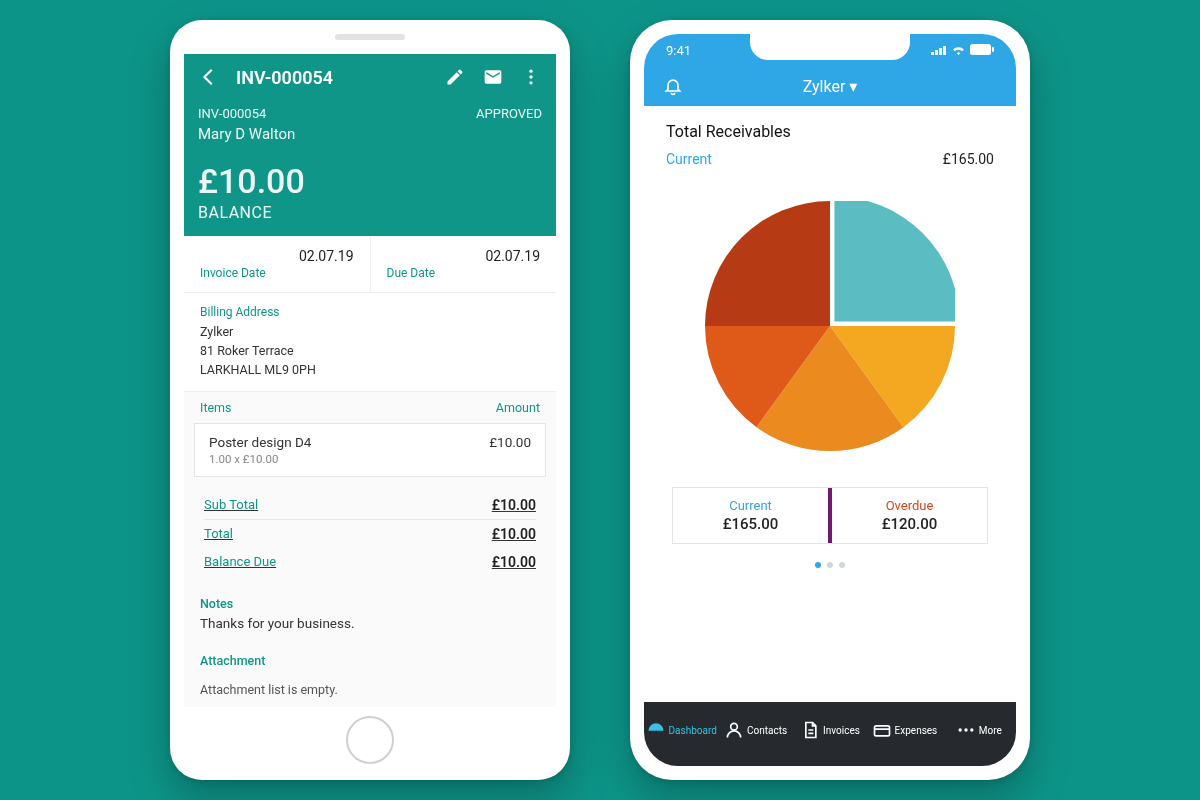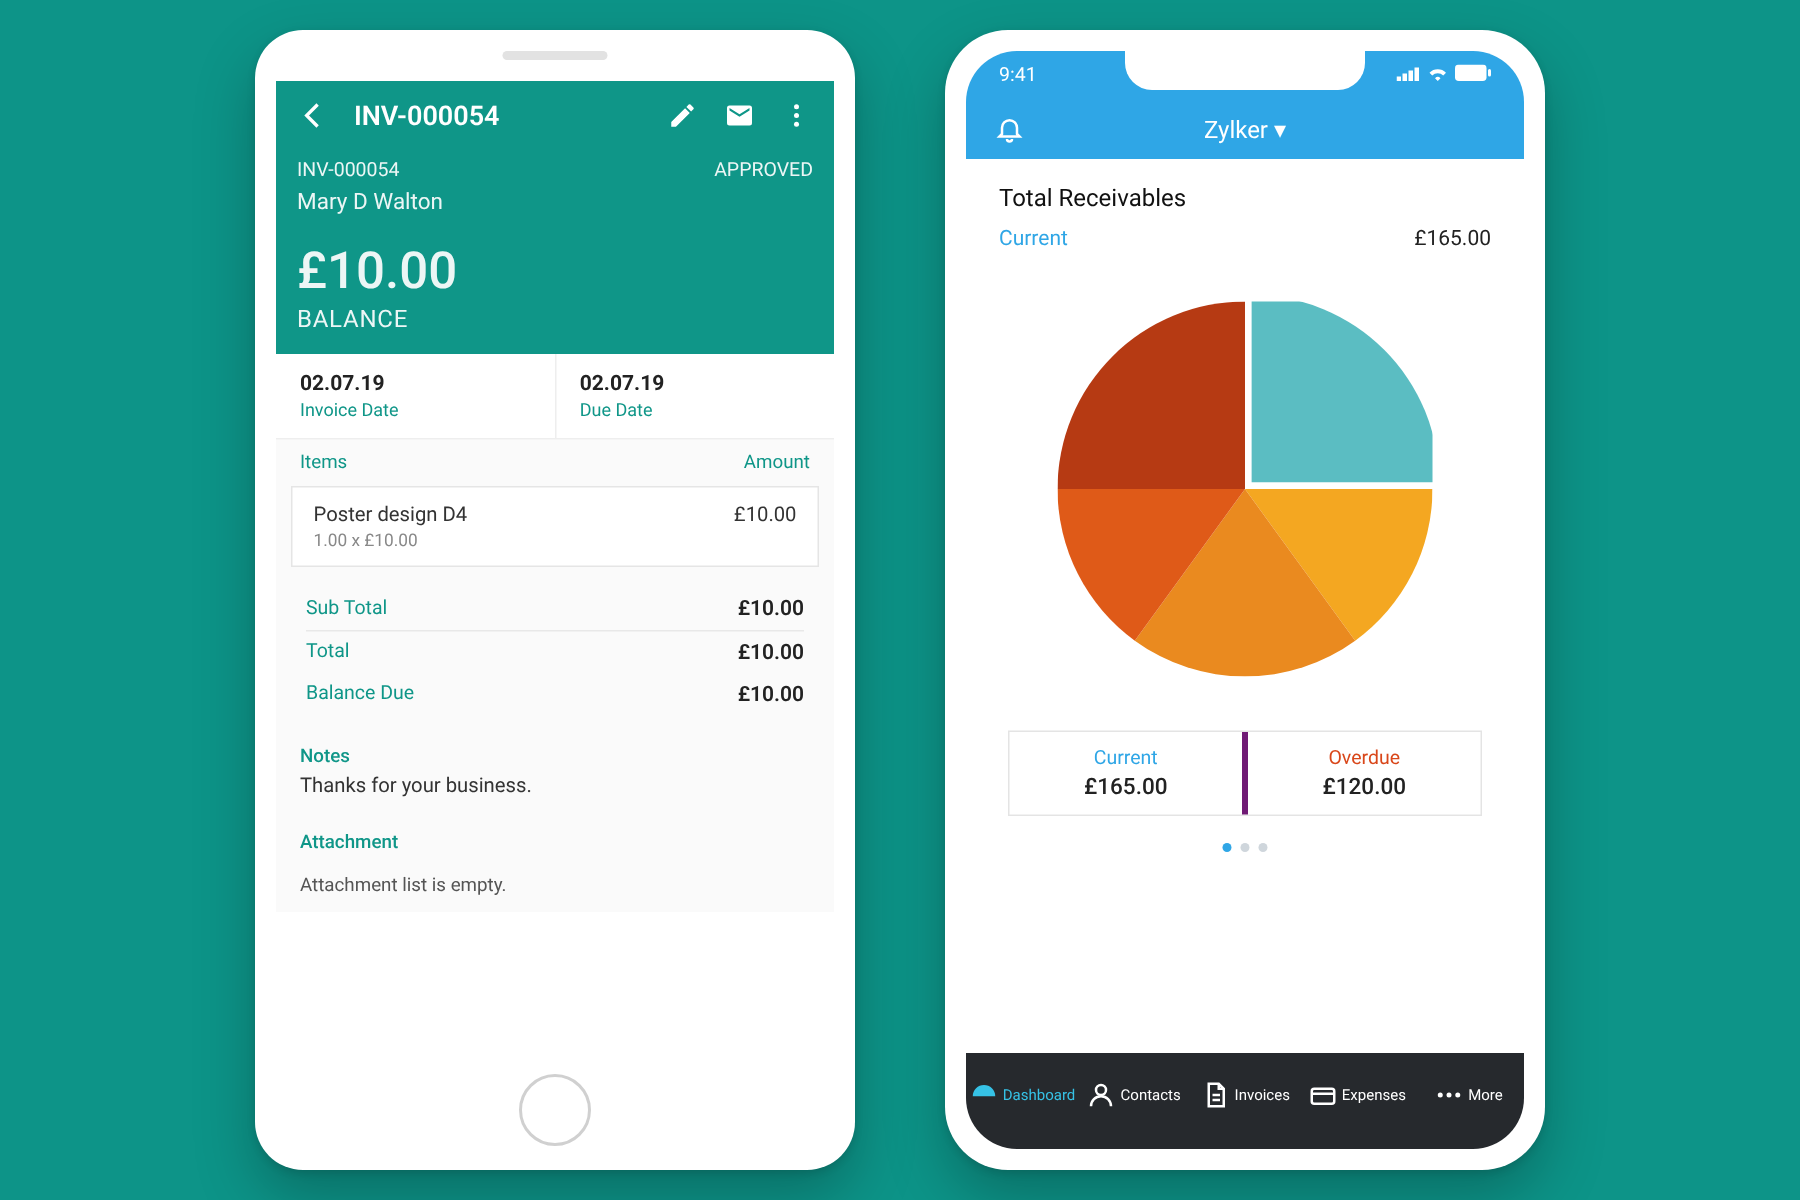--- a/index.html
+++ b/index.html
@@ -51,31 +51,31 @@
   .inv-meta{margin-top:18px; font-size:13px; opacity:.92;}
   .inv-meta .row1{display:flex; justify-content:space-between; font-size:13px;}
   .inv-customer{margin-top:4px; font-size:15px;}
   .inv-amount{margin-top:18px; font-size:34px; font-weight:500;}
   .inv-amount-label{font-size:16px; letter-spacing:.5px; margin-top:2px;}
 
   .inv-body{background:#fafafa; font-size:13px; color:#333;}
   .inv-dates{display:flex; background:#fff; border-bottom:1px solid #eee;}
   .inv-dates > div{flex:1; padding:12px 16px;}
   .inv-dates > div + div{border-left:1px solid #eee;}
-  .date-val{font-size:14px; color:#222; font-weight:700;}
+  .date-val{font-size:14px; color:#222; font-weight:400;text-align:right;}
   .date-lbl{color:#0f9688; font-size:12px; margin-top:2px;}
 
   .billing{background:#fff; padding:10px 16px 12px; border-bottom:1px solid #eee; font-size:12.5px; line-height:1.5;}
   .billing .lbl{color:#0f9688; font-size:12px; margin-bottom:2px;}
 
   .items-head{display:flex; justify-content:space-between; padding:8px 16px; color:#0f9688; font-size:12.5px;}
   .item-row{display:flex; justify-content:space-between; background:#fff; border:1px solid #e5e5e5; margin:0 10px; padding:10px 14px; font-size:13.5px;}
   .item-sub{color:#888; font-size:11.5px; margin-top:2px;}
 
-  .totals{padding:14px 20px 6px; }
+  .totals{padding:14px 20px 6px;text-decoration:underline; }
   .tot-line{display:flex; justify-content:space-between; font-size:13px; padding:6px 0;}
   .tot-line .lbl{color:#0f9688;}
   .tot-line.sep{border-top:1px solid #e8e8e8;}
   .tot-line .amt{font-weight:600; color:#222; font-size:14px;}
 
   .section-lbl{color:#0f9688; font-size:12.5px; padding:14px 16px 4px; font-weight:500;}
   .note-text{padding:0 16px 8px; color:#333; font-size:13.5px;}
   .attach-empty{padding:10px 16px; color:#555; font-size:12.5px;}
 
   
@@ -161,20 +161,26 @@
         <div>
           <div class="date-val">02.07.19</div>
           <div class="date-lbl">Invoice Date</div>
         </div>
         <div>
           <div class="date-val">02.07.19</div>
           <div class="date-lbl">Due Date</div>
         </div>
       </div>
 
+      <div class="billing">
+        <div class="lbl">Billing Address</div>
+        <div>Zylker</div>
+        <div>81 Roker Terrace</div>
+        <div>LARKHALL ML9 0PH</div>
+      </div>
 
       <div class="items-head">
         <span>Items</span>
         <span>Amount</span>
       </div>
       <div class="item-row">
         <div>
           <div>Poster design D4</div>
           <div class="item-sub">1.00 x £10.00</div>
         </div>

